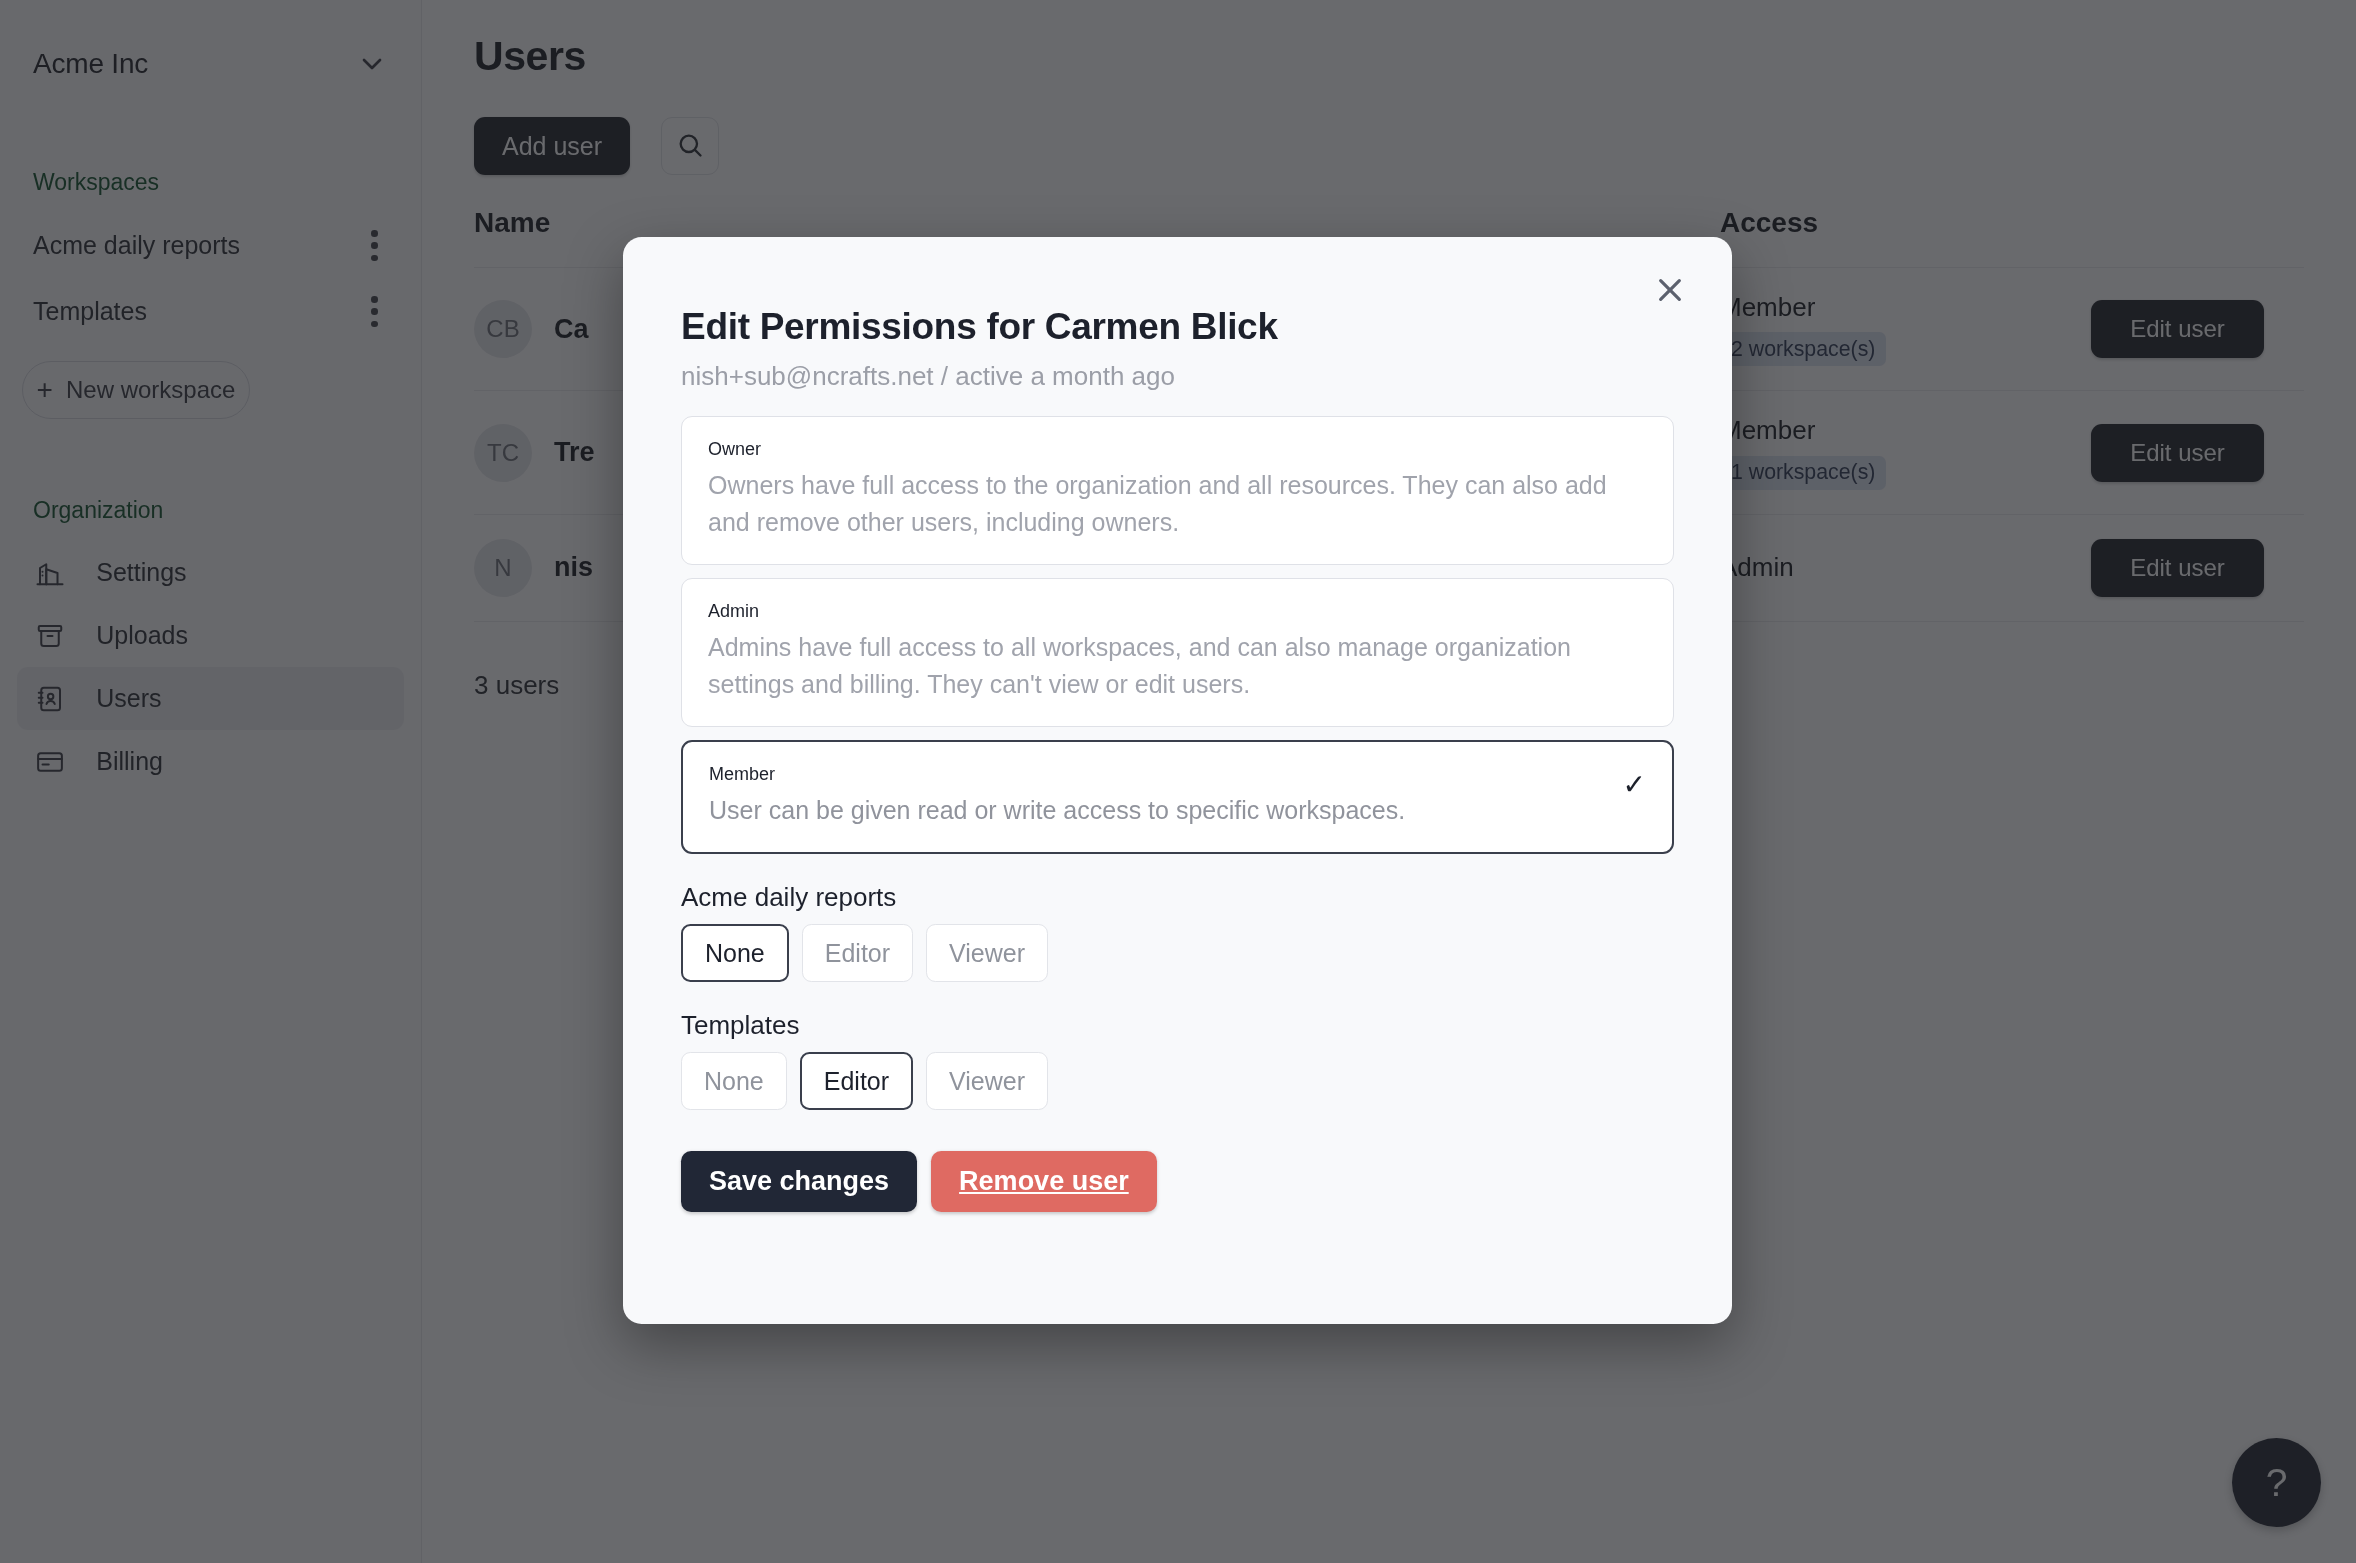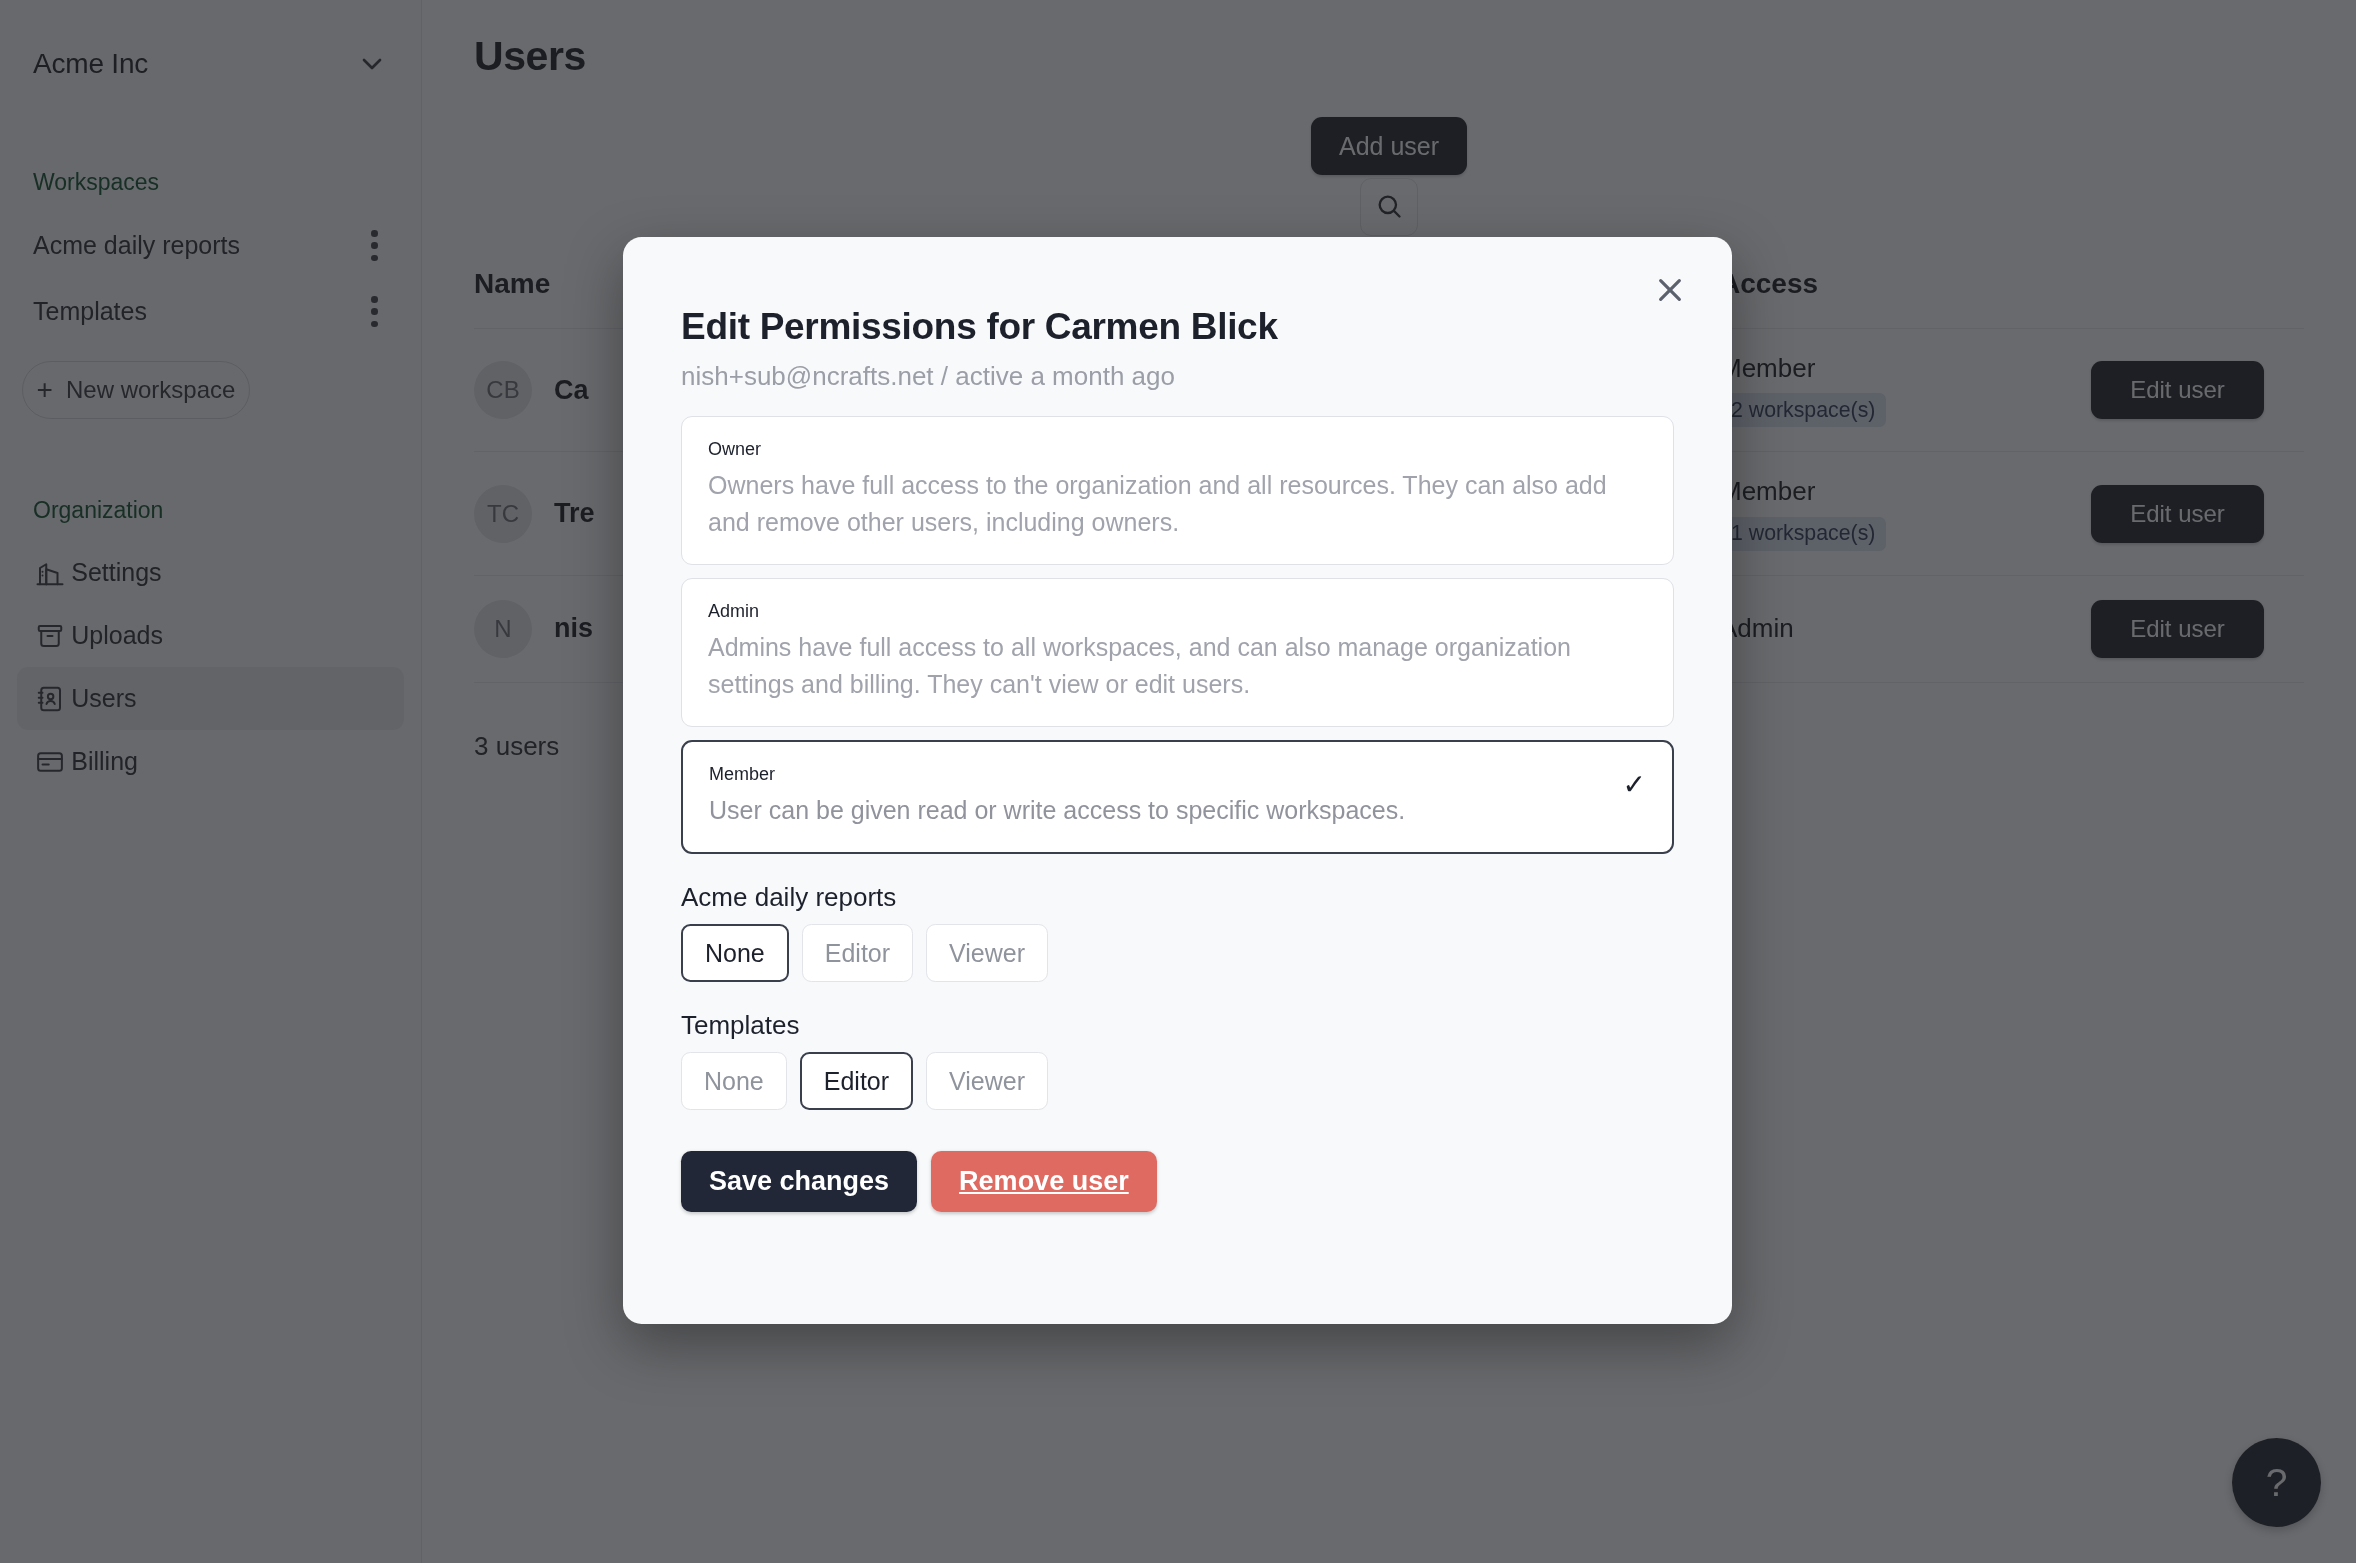--- a/index.html
+++ b/index.html
@@ -47,35 +47,35 @@
     border: 1.9px solid #d9dadf; border-radius: 32px;
     background: transparent;
     display: flex; align-items: center; justify-content: center; gap: 13px;
     font-size: 24px; color: #3b3d43;
     font-family: "Liberation Sans", sans-serif;
   }
   .plus { font-size: 28px; line-height: 1; color: #3b3d43; }
 
   .org-section { margin-top: 78px; }
   .nav-item {
-    display: flex; align-items: center; gap: 6px;
+    display: flex; align-items: center; gap: 31px;
     height: 63px; margin: 0 16.7px; padding: 0 18.6px;
     border-radius: 11px;
     font-size: 25px; color: #2e3036;
   }
   .nav-item.active { background: #eeeef1; }
   .nav-icon { width: 30px; height: 30px; flex: 0 0 30px; display: block; }
 
   .user-section { margin-top: 102px; }
 
   
   .main { flex: 1 1 auto; position: relative; background: #ffffff; padding: 0 52px; }
   .page-title { font-size: 41px; font-weight: bold; color: #1c1e24; padding-top: 33px; letter-spacing: -0.4px; }
 
-  .toolbar { display: flex; align-items: center; gap: 3px; margin-top: 37px; flex-direction: column; }
+  .toolbar { display: flex; align-items: center; gap: 31px; margin-top: 37px; }
   .btn-dark {
     background: #21232a; color: #ffffff; border: none;
     border-radius: 11px; height: 58px; padding: 0 28px;
     font-size: 25px; font-family: "Liberation Sans", sans-serif;
     box-shadow: 0 1.9px 2.8px rgba(0,0,0,0.18);
   }
   .btn-icon {
     width: 58px; height: 58px; border: 1.9px solid #e2e3e7; border-radius: 11px;
     background: #ffffff; display: flex; align-items: center; justify-content: center;
   }

